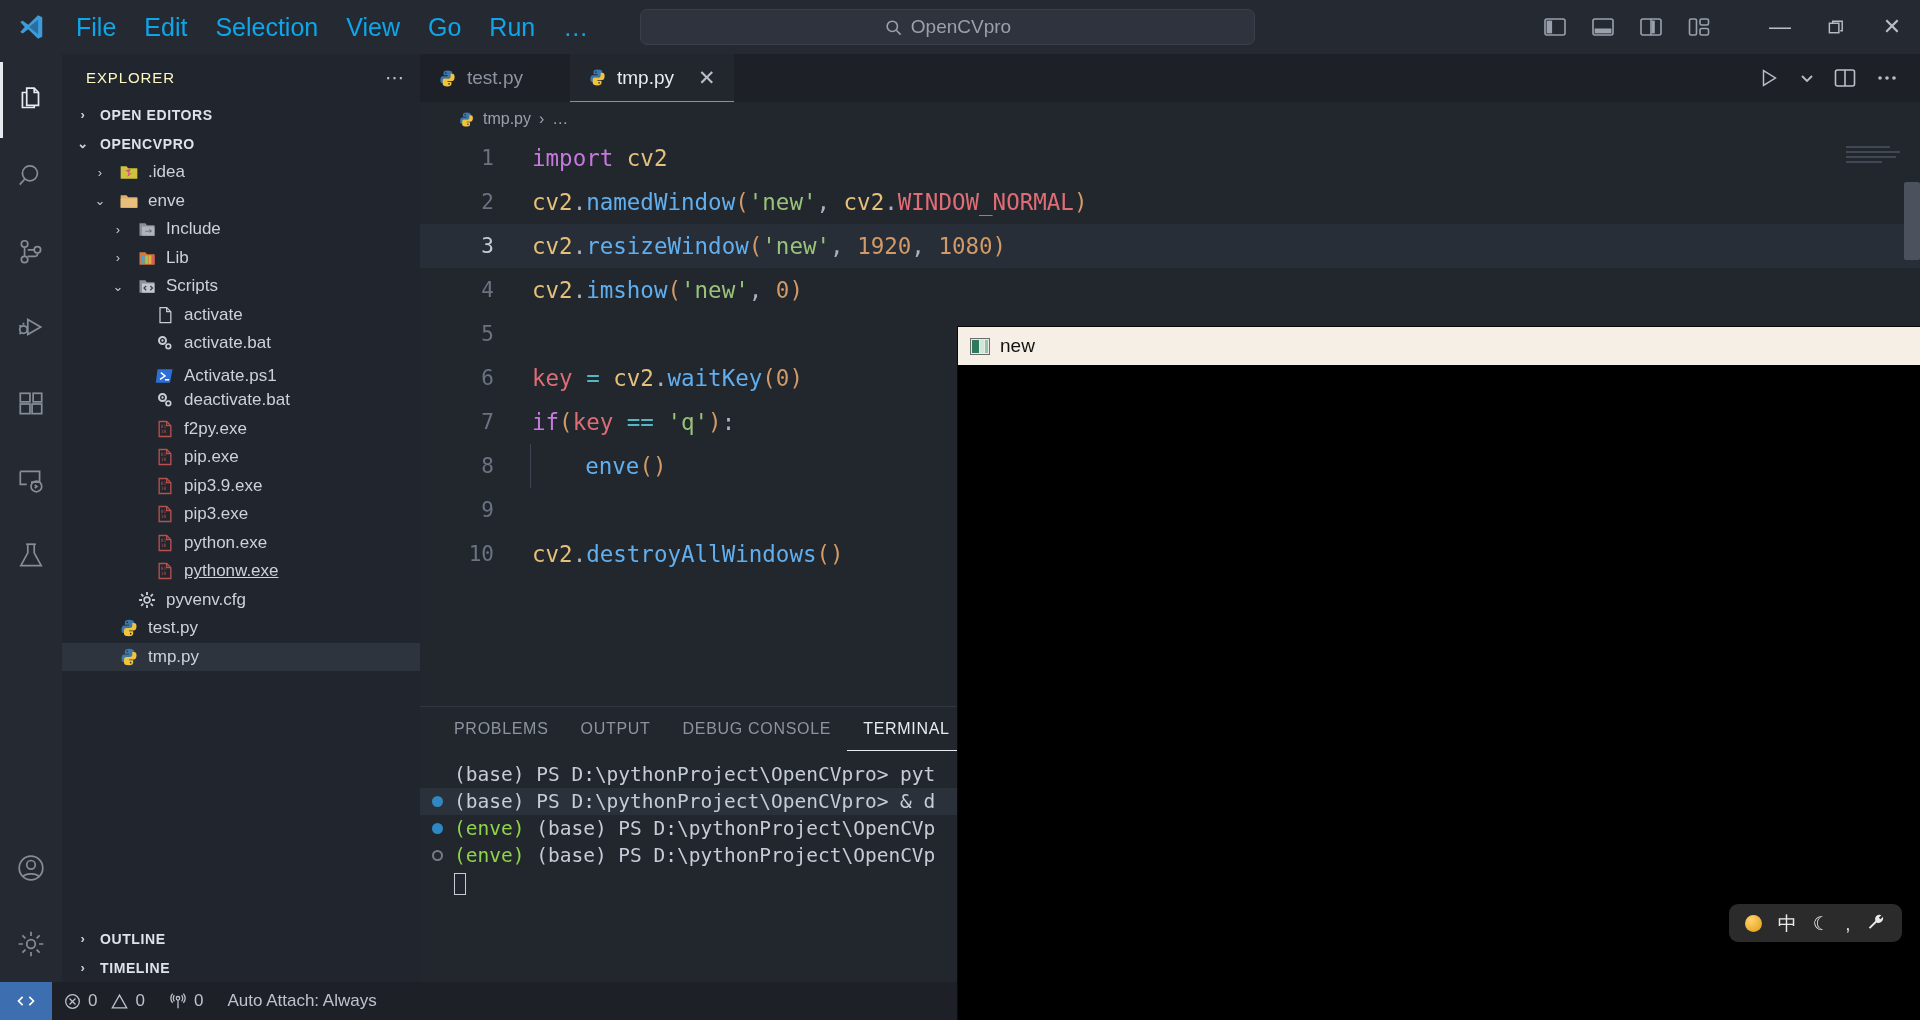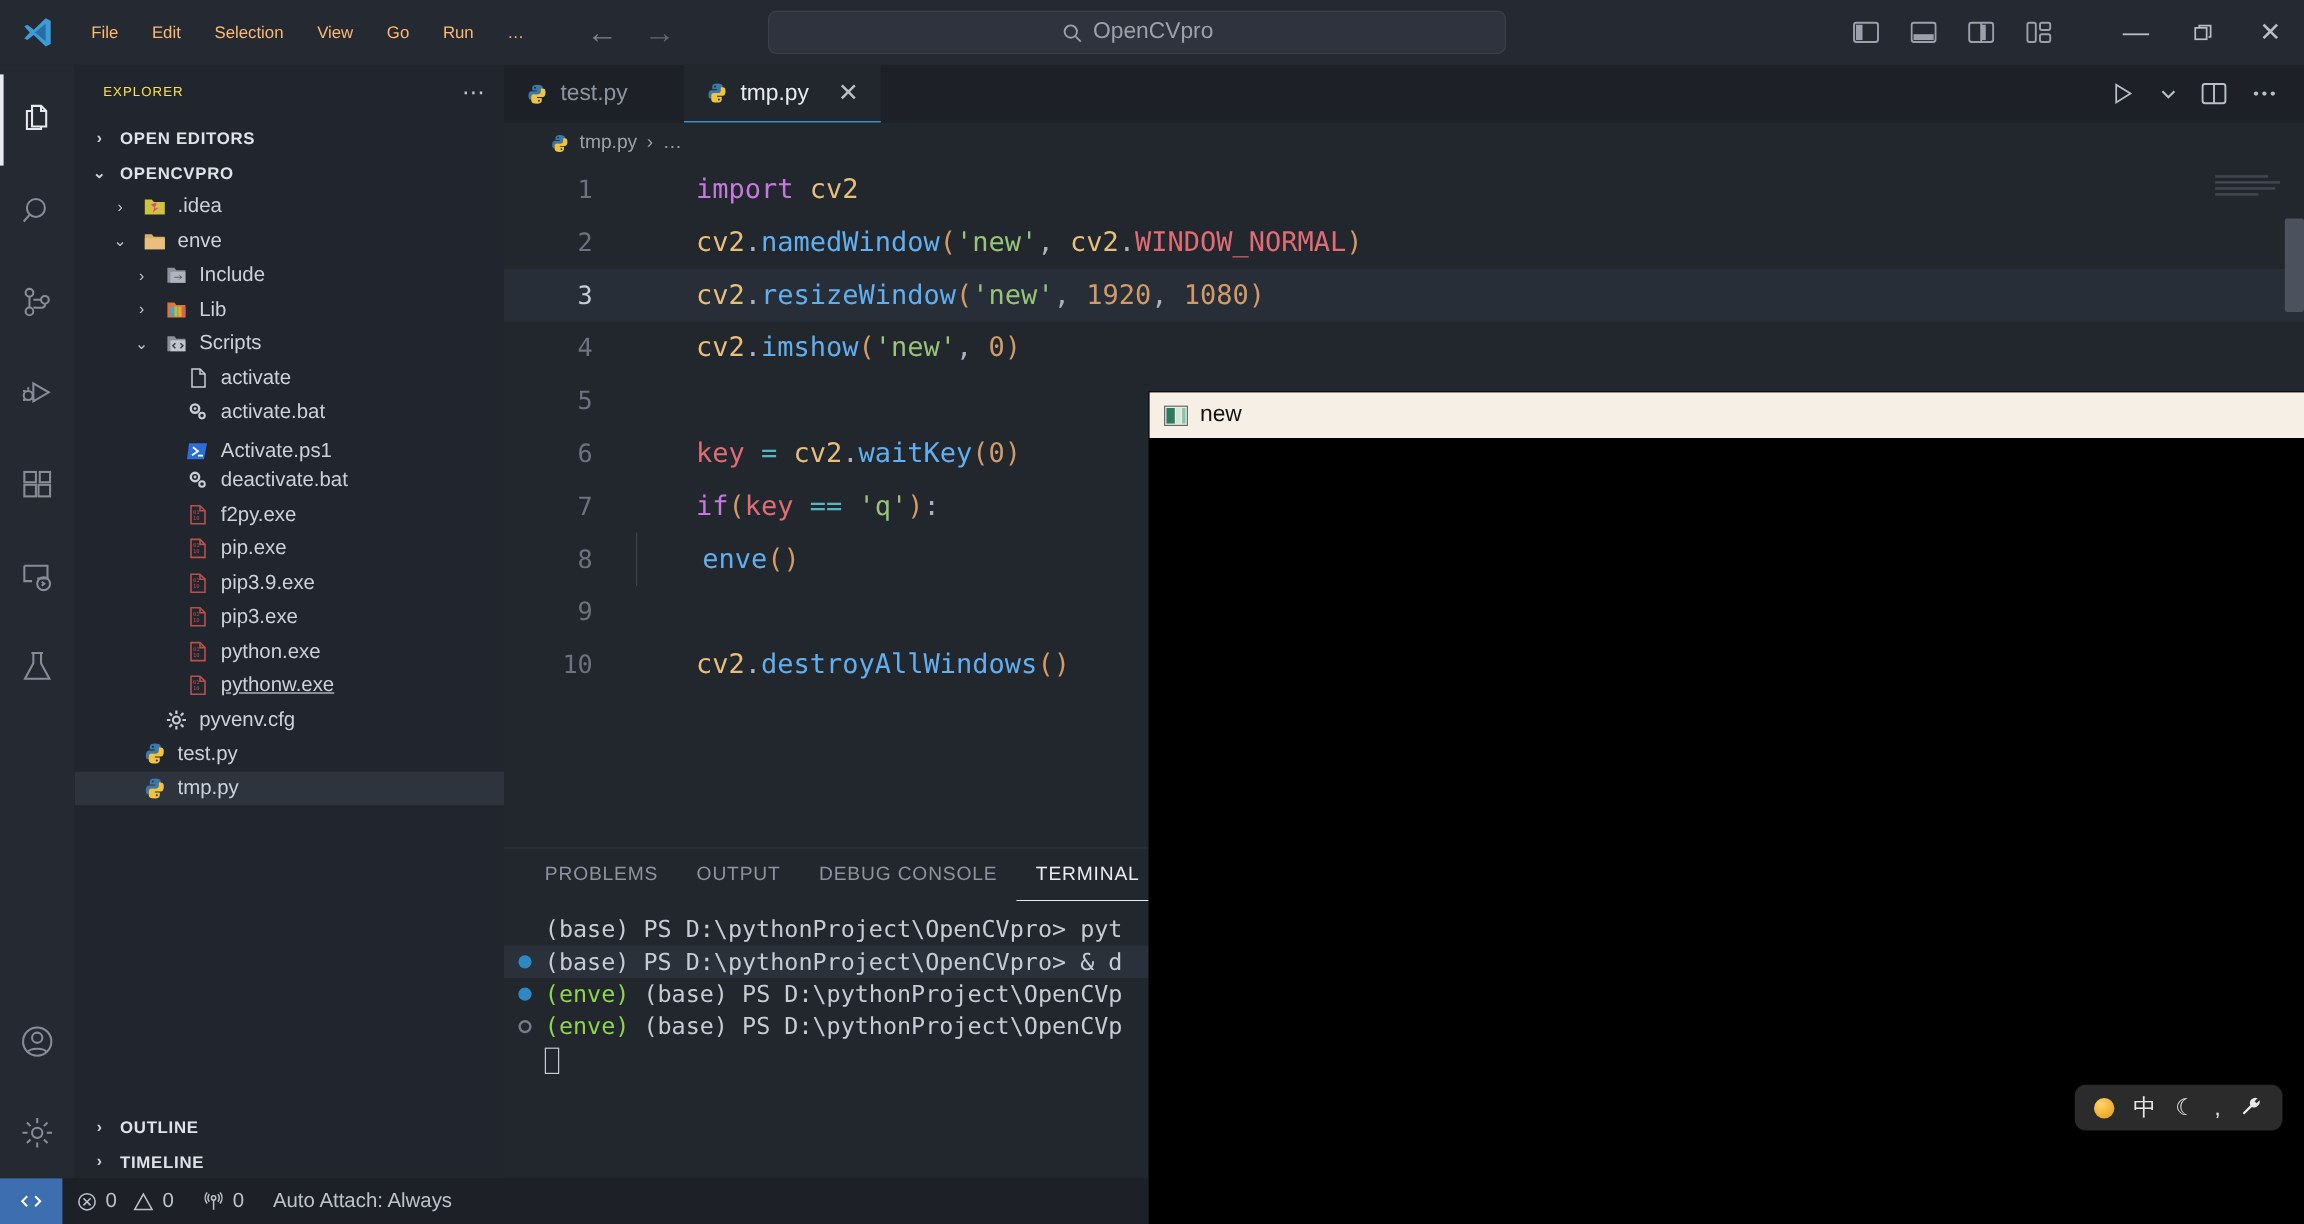--- a/index.html
+++ b/index.html
@@ -14,21 +14,21 @@
   
   .titlebar {
     height: 54px; flex: 0 0 54px;
     background: #252a32;
     display: flex; align-items: center;
     position: relative; z-index: 30;
   }
   .vscode-logo { width: 62px; height: 54px; display: flex; align-items: center; justify-content: center; }
   .menu { display: flex; align-items: center; gap: 0px; }
   .menu-item {
-    color: #fdba74; font-size: 14px; padding: 5px 14px; cursor: default;
+    color: #0ea5e9; font-size: 25px; padding: 5px 14px; cursor: default;
     white-space: nowrap;
   }
   .navarrows { display: flex; align-items: center; gap: 22px; margin-left: 38px; }
   .navarrow { color: #7c838e; font-size: 26px; line-height: 1; }
   .navarrow.fwd { color: #626973; }
   .searchbox {
     position: absolute; left: 640px; width: 615px; height: 36px;
     background: #2e333d; border: 1px solid #3a404b; border-radius: 7px;
     display: flex; align-items: center; justify-content: center; gap: 8px;
   }
@@ -56,21 +56,21 @@
     content: ""; position: absolute; left: 0; top: 0; bottom: 0; width: 3px; background: #e7eaee;
   }
   .act-bottom { margin-top: auto; }
 
   
   .sidebar { width: 358px; flex: 0 0 358px; background: #21262e; display: flex; flex-direction: column; }
   .sb-head {
     height: 46px; display: flex; align-items: center; justify-content: space-between;
     padding: 0 14px 0 24px;
   }
-  .sb-title { color: #fde047; font-size: 11px; letter-spacing: .9px; }
+  .sb-title { color: #fef9c3; font-size: 15px; letter-spacing: .9px; }
   .sb-dots { color: #bcc2cc; font-size: 19px; letter-spacing: 2px; }
   .sect-head {
     height: 29px; display: flex; align-items: center; gap: 8px; padding-left: 12px;
     color: #dfe3e9; font-size: 14px; font-weight: bold; letter-spacing: .6px;
   }
   .chev { width: 18px; text-align: center; color: #cfd4dc; font-size: 13px; display:inline-block;}
   .tree { flex: 1; overflow: hidden; }
   .row {
     height: 28.5px; display: flex; align-items: center; gap: 8px;
     color: #ccd2da; font-size: 17px; white-space: nowrap;
@@ -95,21 +95,21 @@
   .breadcrumb { height: 34px; display: flex; align-items: center; gap: 8px; padding-left: 38px; color: #9aa1ad; font-size: 16px; background: #22272e; }
 
   .code {
     flex: 1; position: relative; background: #22272e; overflow: hidden;
     font-family: "DejaVu Sans Mono", monospace; font-size: 22.5px; line-height: 44px;
   }
   .cline { display: flex; height: 44px; align-items: center; white-space: pre; }
   .cline.hl { background: #282e37; }
   .ln { width: 110px; flex: 0 0 110px; text-align: right; padding-right: 36px; color: #6b7280; font-size: 21px; }
   .cline.hl .ln { color: #c8cdd5; }
-  .ctext { padding-left: 2px; margin-left: 48px; }
+  .ctext { padding-left: 2px; }
   .indent-guide { border-left: 1px solid #3d4450; margin-left: 0; padding-left: 0; }
 
   
   .t-kw { color: #c679dd; }
   .t-mod { color: #e5c07b; }
   .t-fn { color: #61afef; }
   .t-str { color: #98c379; }
   .t-num { color: #d19a66; }
   .t-punc { color: #d19a66; }
   .t-var { color: #e06c75; }

